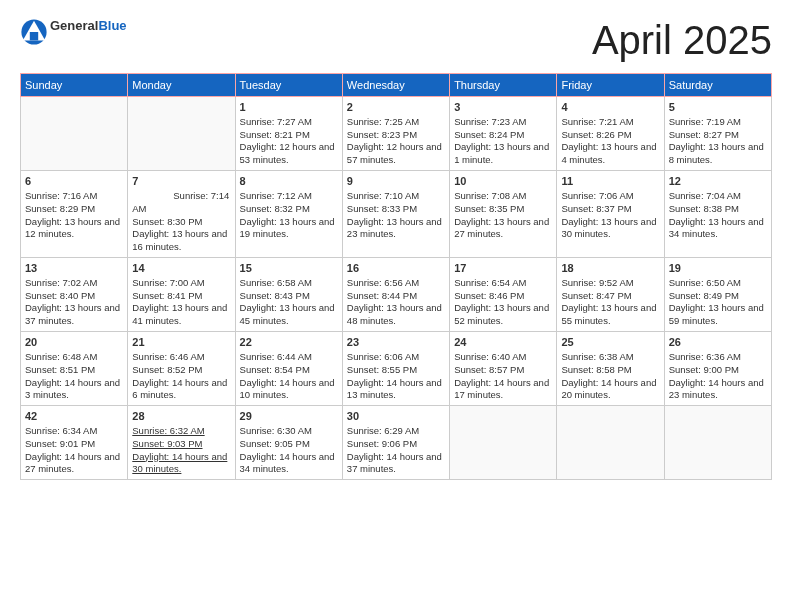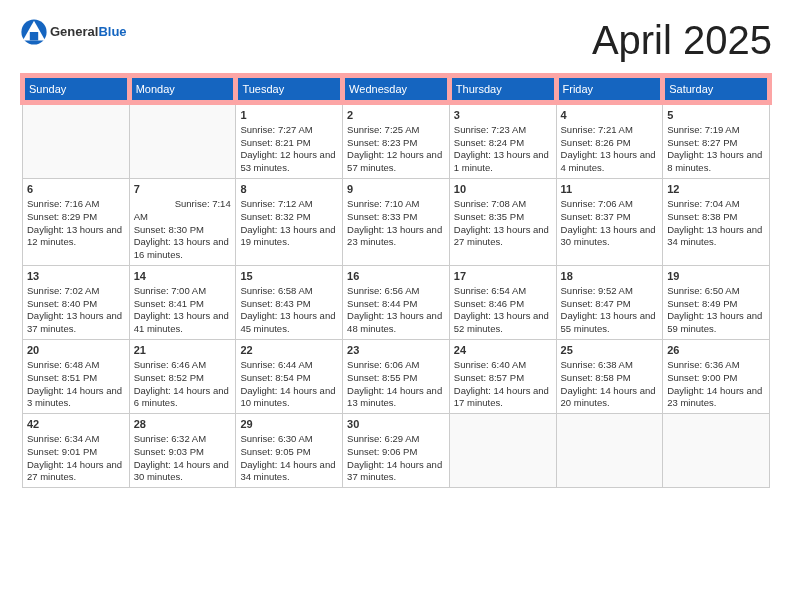--- a/index.html
+++ b/index.html
@@ -17,21 +17,21 @@
       position: relative;
     }
     .header {
       display: flex;
       justify-content: space-between;
       align-items: flex-start;
       margin-bottom: 10px;
     }
     .logo {
       display: flex;
-      align-items: center;
+      align-items: flex-start;
     }
     .logo-icon {
       width: 28px;
       height: 28px;
       margin-right: 2px;
     }
     .title-block {
       text-align: right;
     }
     .month-title {
@@ -48,21 +48,21 @@
       border-collapse: collapse;
       font-size: 10px;
     }
     .calendar th {
       background: #1565c0;
       color: #fff;
       padding: 5px 4px;
       text-align: left;
       font-size: 11px;
       font-weight: normal;
-      border: 5px solid #fca5a5;
+      border: 1px solid #fca5a5;
     }
     .calendar td {
       border: 1px solid #ccc;
       vertical-align: top;
       padding: 3px 4px;
       width: calc(100%/7);
       min-height: 72px;
       height: 72px;
       color: #333;
       font-size: 9.5px;
@@ -197,21 +197,21 @@
 Sunset: 8:58 PM
 Daylight: 14 hours and 20 minutes.</span></td>
           <td><span class="day-num">26</span><span style="white-space: pre-line;">Sunrise: 6:36 AM
 Sunset: 9:00 PM
 Daylight: 14 hours and 23 minutes.</span></td>
         </tr>
         <tr>
           <td><span class="day-num">42</span><span style="white-space: pre-line;">Sunrise: 6:34 AM
 Sunset: 9:01 PM
 Daylight: 14 hours and 27 minutes.</span></td>
-          <td><span class="day-num">28</span><span style="white-space: pre-line;">Sunrise: 6:32 AM
+          <td><span class="day-num">28</span><span style="white-space: pre-line; text-decoration: underline;">Sunrise: 6:32 AM
 Sunset: 9:03 PM
 Daylight: 14 hours and 30 minutes.</span></td>
           <td><span class="day-num">29</span><span style="white-space: pre-line;">Sunrise: 6:30 AM
 Sunset: 9:05 PM
 Daylight: 14 hours and 34 minutes.</span></td>
           <td><span class="day-num">30</span><span style="white-space: pre-line;">Sunrise: 6:29 AM
 Sunset: 9:06 PM
 Daylight: 14 hours and 37 minutes.</span></td>
           <td class="empty"></td>
           <td class="empty"></td>

